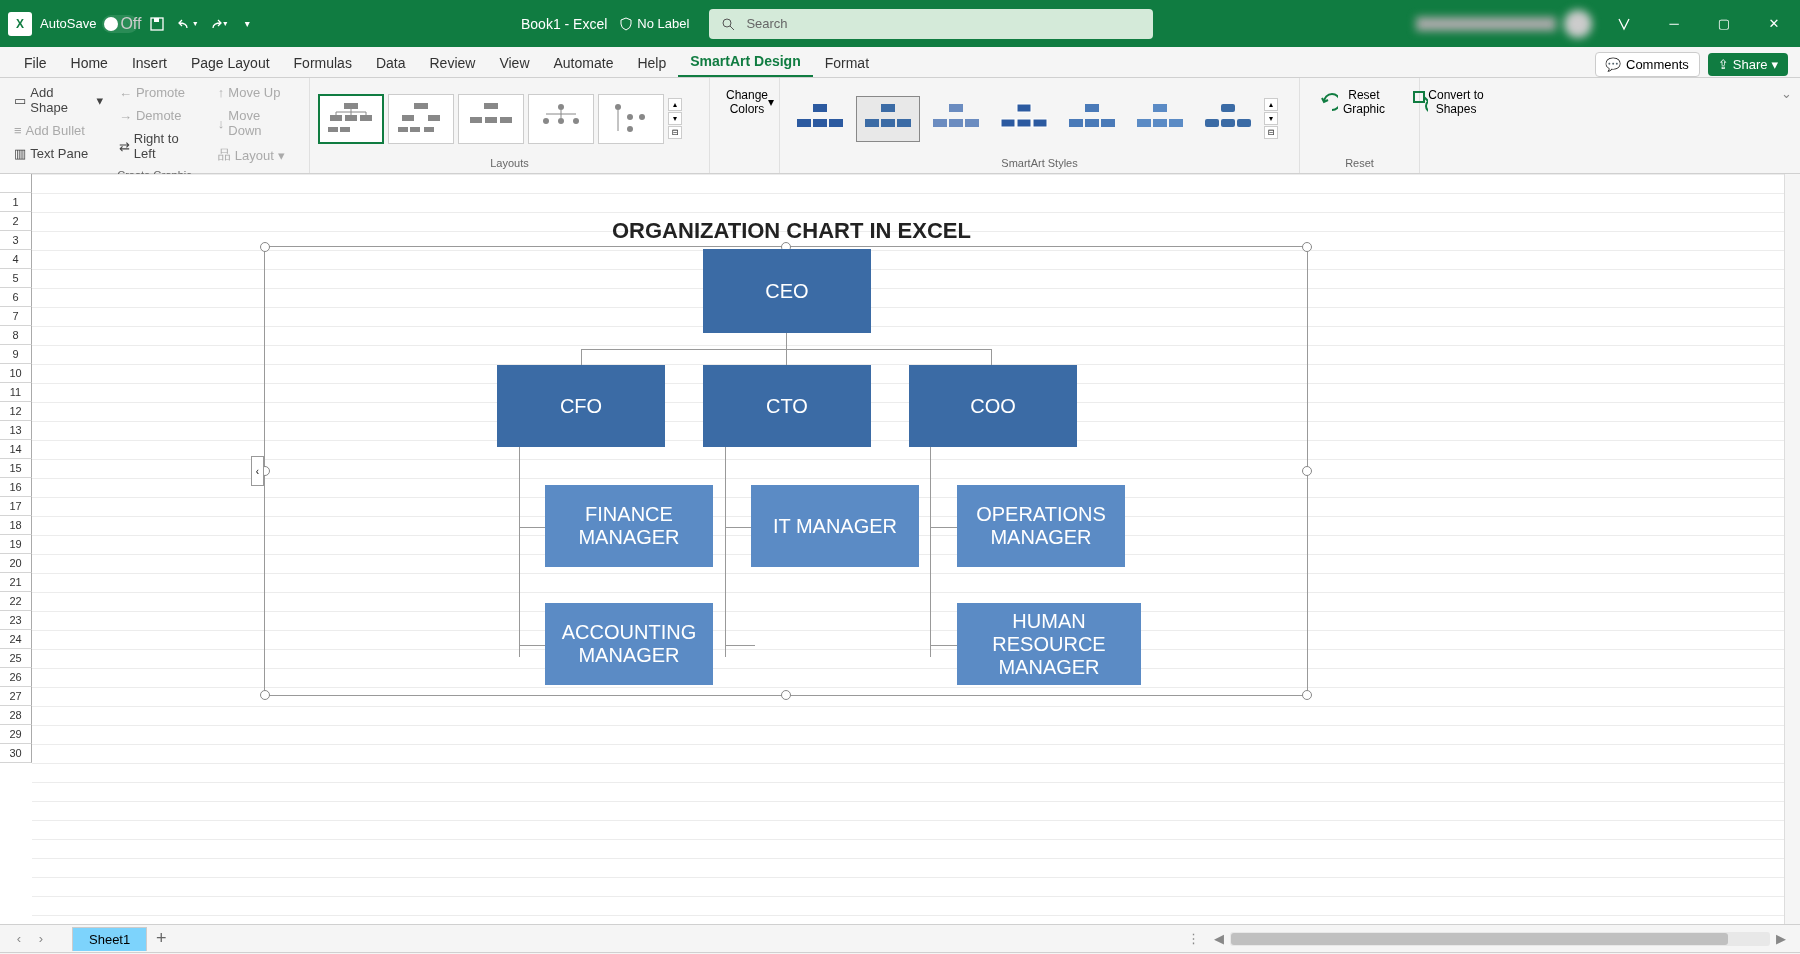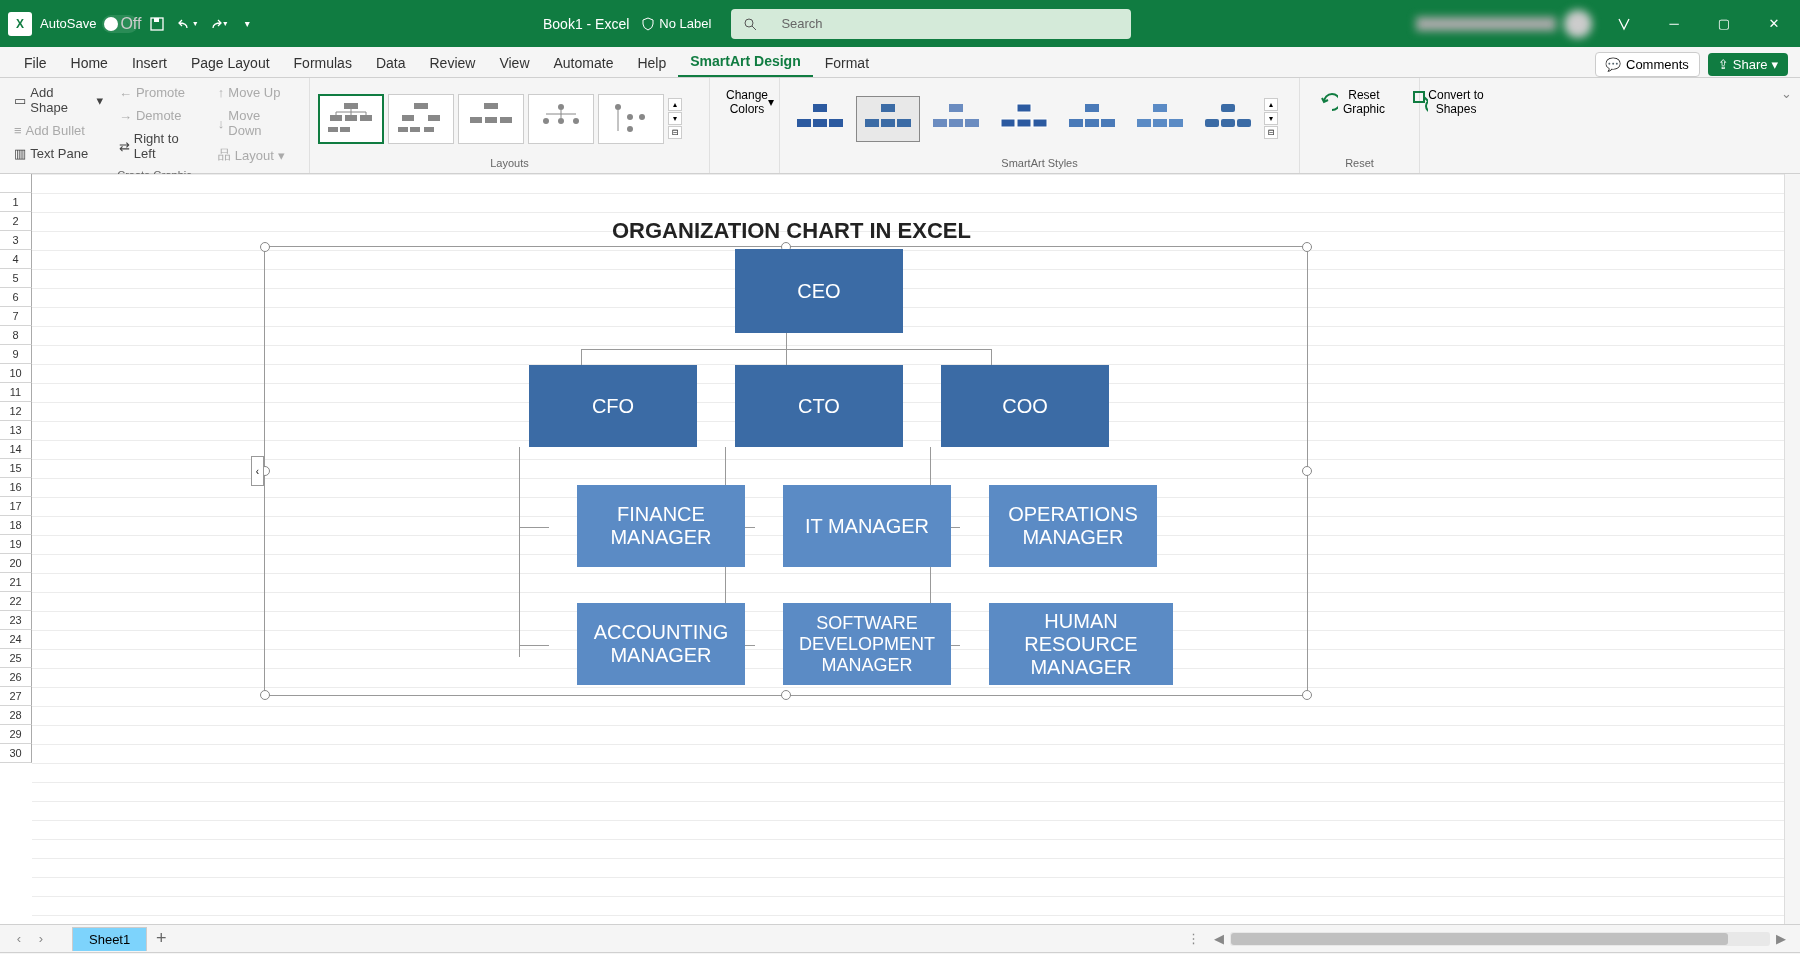--- a/index.html
+++ b/index.html
@@ -10,21 +10,21 @@
 .title-left { display: flex; align-items: center; gap: 8px; }
 .excel-icon { width: 24px; height: 24px; background: #fff; border-radius: 3px; display: flex; align-items: center; justify-content: center; color: #107c41; font-weight: bold; font-size: 12px; }
 .autosave { display: flex; align-items: center; gap: 6px; font-size: 13px; }
 .toggle { width: 36px; height: 18px; background: #2a8c56; border-radius: 9px; position: relative; }
 .toggle-knob { width: 14px; height: 14px; background: #fff; border-radius: 50%; position: absolute; top: 2px; left: 2px; }
 .toggle-label { font-size: 16px; color: #ccc; margin-left: 18px; line-height: 18px;}
 .qat-btn { width: 22px; height: 22px; display: flex; align-items: center; justify-content: center; cursor: pointer; }
 .title-center { flex: 1; display: flex; align-items: center; justify-content: center; gap: 20px; }
 .doc-title { color: #fff; font-size: 14px; }
 .nolabel { display: flex; align-items: center; gap: 4px; }
-.search-box { width: 400px; height: 30px; background: #d4ead9; border-radius: 4px; display: flex; align-items: center; padding: 0 12px; gap: 24px; color: #444; }
+.search-box { width: 444px; height: 30px; background: #d4ead9; border-radius: 4px; display: flex; align-items: center; padding: 0 12px; gap: 11px; color: #444; }
 .title-right { display: flex; align-items: center; gap: 14px; }
 .user-area { display: flex; align-items: center; gap: 8px; filter: blur(4px); }
 .avatar { width: 28px; height: 28px; border-radius: 50%; background: #ccc; }
 .win-btn { width: 36px; height: 36px; display: flex; align-items: center; justify-content: center; cursor: pointer; color: #fff; }
 
 
 .ribbon-tabs { height: 31px; background: #f5f5f5; display: flex; align-items: flex-end; padding: 0 12px; border-bottom: 1px solid #d0d0d0; }
 .tab { padding: 6px 12px; font-size: 14px; cursor: pointer; color: #333; }
 .tab.active { color: #107c41; font-weight: 600; border-bottom: 2px solid #107c41; }
 .ribbon-tabs-right { margin-left: auto; display: flex; gap: 8px; align-items: center; }
@@ -58,21 +58,21 @@
 
 
 .chart-title { position: absolute; top: 44px; left: 580px; font-size: 22px; font-weight: 700; color: #222; }
 .smartart { position: absolute; top: 72px; left: 232px; width: 1044px; height: 450px; border: 1px solid #999; }
 .handle { position: absolute; width: 10px; height: 10px; border: 1px solid #888; border-radius: 50%; background: #fff; }
 .h-tl { top: -5px; left: -5px; } .h-tm { top: -5px; left: 50%; margin-left: -5px; } .h-tr { top: -5px; right: -5px; }
 .h-ml { top: 50%; left: -5px; margin-top: -5px; } .h-mr { top: 50%; right: -5px; margin-top: -5px; }
 .h-bl { bottom: -5px; left: -5px; } .h-bm { bottom: -5px; left: 50%; margin-left: -5px; } .h-br { bottom: -5px; right: -5px; }
 .expand-tab { position: absolute; left: -14px; top: 50%; width: 13px; height: 30px; border: 1px solid #999; background: #fff; margin-top: -15px; display: flex; align-items: center; justify-content: center; font-size: 10px; cursor: pointer; }
 
-.node { position: absolute; background: #3b6ba5; color: #fff; display: flex; align-items: center; justify-content: center; text-align: center; font-size: 20px; padding: 6px; margin-left: 32px; }
+.node { position: absolute; background: #3b6ba5; color: #fff; display: flex; align-items: center; justify-content: center; text-align: center; font-size: 20px; padding: 6px; }
 .node.light { background: #5b8bc5; }
 .connector { position: absolute; background: #999; }
 
 
 .sheet-tabs { height: 28px; background: #f5f5f5; display: flex; align-items: center; border-top: 1px solid #d0d0d0; padding: 0 8px; }
 .nav-arrow { width: 22px; text-align: center; color: #888; cursor: pointer; }
 .sheet-tab { padding: 4px 16px; background: #7dd3fc; border: 1px solid #ccc; border-bottom: none; font-size: 13px; cursor: pointer; }
 .add-sheet { width: 28px; text-align: center; font-size: 18px; color: #666; cursor: pointer; }
 .hscroll { margin-left: auto; width: 540px; height: 14px; display: flex; align-items: center; gap: 4px; }
 .hscroll-track { flex: 1; height: 14px; background: #e8e8e8; border-radius: 3px; position: relative; }
@@ -434,23 +434,20 @@
         </div>
       <div class="node light" style="top:238px;left:486px;width:168px;height:82px">
           <span>IT MANAGER</span>
         </div>
       <div class="node light" style="top:238px;left:692px;width:168px;height:82px">
           <span>OPERATIONS MANAGER</span>
         </div>
       <div class="node light" style="top:356px;left:280px;width:168px;height:82px">
           <span>ACCOUNTING MANAGER</span>
         </div>
-      <div class="node light" style="top:356px;left:486px;width:168px;height:82px;font-size:18px">
-          <span>SOFTWARE DEVELOPMENT MANAGER</span>
-        </div>
       <div class="node light" style="top:356px;left:692px;width:184px;height:82px">
           <span>HUMAN RESOURCE MANAGER</span>
         </div>
     </div>
   </div>
   <div style="width:16px;background:#f5f5f5;border-left:1px solid #ddd"></div>
 </div>
 
 <div class="sheet-tabs">
   <div class="nav-arrow">‹</div>

